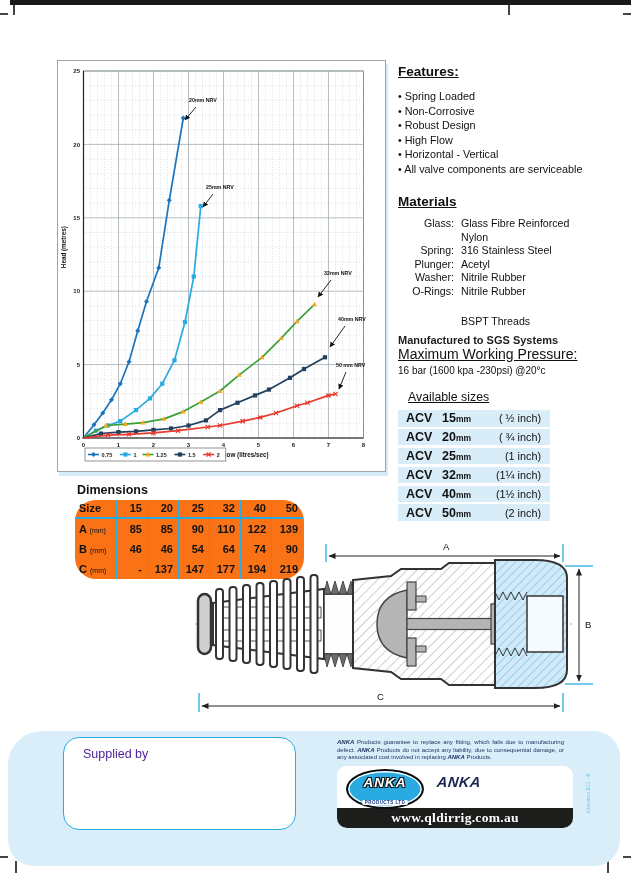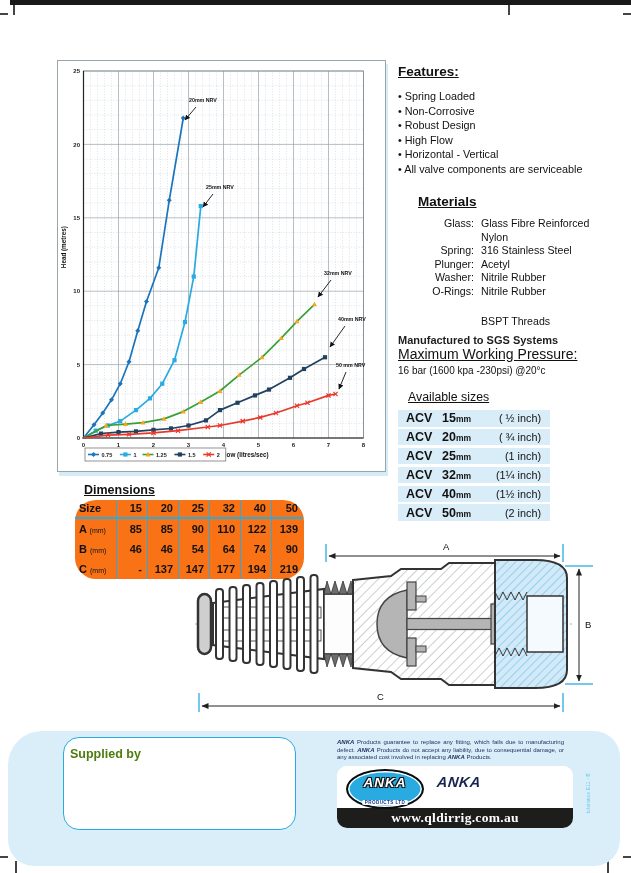--- a/index.html
+++ b/index.html
@@ -18,60 +18,60 @@
   .tick{font-size:6px;font-weight:bold;fill:#222;}
   .axlbl{font-size:6.3px;font-weight:bold;fill:#111;}
   .ann{font-size:5.3px;font-weight:bold;fill:#111;}
   .leg{font-size:5.5px;font-weight:bold;fill:#222;}
 
   
   .rcol-head{font-size:13.5px;font-weight:bold;text-decoration:underline;}
   .features{left:398px;top:64px;width:185px;}
   .features ul{list-style:none;margin:10px 0 0 0;padding:0;font-size:10.8px;line-height:14.6px;}
   .features li::before{content:"• ";}
-  .materials{left:418px;top:194px;width:190px;}
+  .materials{left:398px;top:194px;width:190px;}
   .mat-rows{margin-top:8px;font-size:10.6px;line-height:13.6px;}
   .mat-row{display:flex;}
   .mat-label{width:56px;text-align:right;flex:0 0 56px;}
   .mat-value{padding-left:7px;}
   .mat-extra{padding-left:63px;margin-top:16px;}
   .manufactured{left:398px;top:334px;font-size:11px;font-weight:bold;color:#1d1d1d;}
   .pressure{left:398px;top:346px;width:190px;}
   .pressure-head{font-size:14px;text-decoration:underline;}
   .pressure-value{font-size:10px;margin-top:3px;}
   .avail{left:398px;top:390px;width:152px;}
   .avail-head{font-size:12.3px;text-decoration:underline;margin-left:10px;}
   .size-rows{margin-top:6px;}
   .size-row{height:16.6px;margin-bottom:2.3px;background:#d9edf8;display:flex;align-items:center;
             padding:0 9px 0 8px;}
   .size-code{font-weight:bold;font-size:12.5px;width:36px;}
   .size-mm{font-weight:bold;font-size:12.5px;}
   .size-unit{font-size:8.5px;font-weight:bold;padding-top:2px;}
   .size-inch{margin-left:auto;font-size:10.8px;}
 
   
-  .dims-head{left:84px;top:483px;font-size:12.5px;font-weight:bold;text-decoration:underline;}
+  .dims-head{left:77px;top:483px;font-size:12.5px;font-weight:bold;}
   .dim-table{left:75px;top:500px;width:229px;background:#f97316;display:grid;
              grid-template-columns:42px repeat(6,31px);font-size:11px;font-weight:bold;border-radius:21px;}
   .dc{border-right:1.4px solid #29abe2;text-align:right;padding:4px 5px 4px 0;}
   .dc.lastcol{border-right:none;}
   .dc.hdr{border-bottom:2px solid #29abe2;padding:2px 5px 3px 0;}
   .dc.first{text-align:left;padding-left:4px;padding-right:0;}
   .dim-unit{font-size:7px;font-weight:normal;}
 
   
   .drawing{left:193px;top:536px;width:414px;height:180px;}
   .ext{stroke:#29abe2;stroke-width:1.3px;}
   .dim{stroke:#222;stroke-width:1px;}
   .dimlbl{font-size:9.5px;fill:#111;font-weight:normal;}
 
   
   .panel{left:8px;top:731px;width:612px;height:135px;background:#daeefa;border-radius:34px 26px 26px 26px;}
   .supplied{left:63px;top:737px;width:231px;height:91px;background:#fff;border:1.6px solid #29abe2;border-radius:16px;}
-  .supplied-label{margin:9px 0 0 6px;color:#4d7c0f;font-weight:bold;font-size:12.5px;}
+  .supplied-label{margin:9px 0 0 19px;color:#4c1d95;font-weight:normal;font-size:12.5px;}
   .guarantee{left:337px;top:739px;width:227px;font-size:6px;line-height:7.7px;color:#1c2b5a;
              text-align:justify;margin:0;}
   .guarantee b{font-style:italic;}
   .logo-card{left:337px;top:766px;width:236px;height:62px;background:#fff;border-radius:10px;overflow:hidden;}
   .logo-top{position:relative;height:42px;background:#fff;}
   .oval{position:absolute;left:9px;top:3px;width:74px;height:36px;border-radius:50%;background:#29abe2;
         border:2px solid #0d0d0d;box-shadow:inset 0 0 0 1.5px #fff;text-align:center;}
   .oval-name{display:block;margin-top:4px;font-style:italic;font-weight:bold;font-size:13.5px;color:#fff;
              letter-spacing:1px;text-shadow:1px 1px 0 #111,-1px 1px 0 #111,1px -1px 0 #111,-1px -1px 0 #111;}
   .oval-sub{display:inline-block;background:#fff;color:#123a8c;font-weight:bold;font-size:4.6px;

